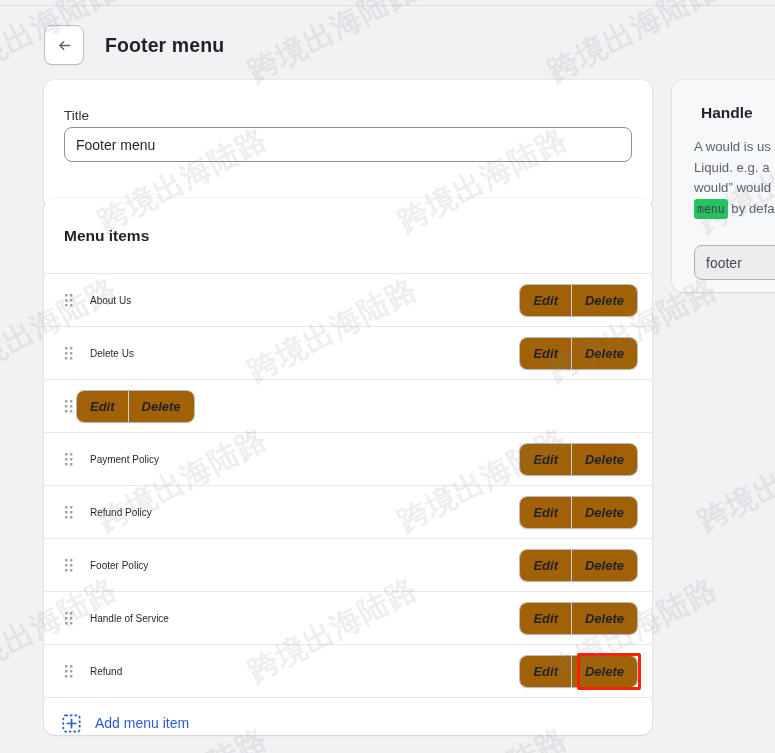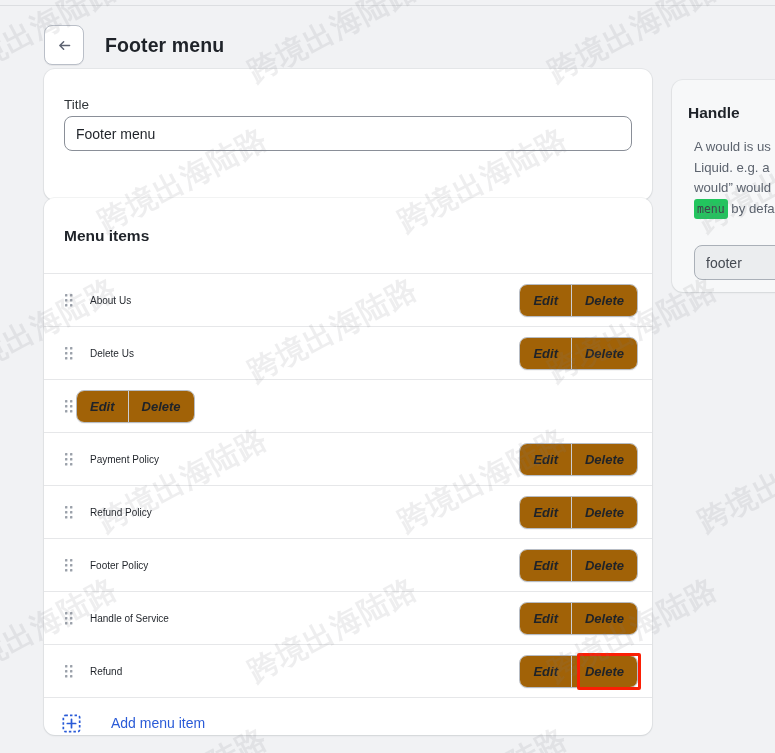--- a/index.html
+++ b/index.html
@@ -65,21 +65,21 @@
   }
 
   
   .card {
     position: absolute;
     background: #fff;
     border-radius: 11px;
     box-shadow: 0 0 0 1px rgba(26,32,41,0.05), 0 1px 2px rgba(26,32,41,0.09);
     z-index: 5;
   }
-  #title-card { left: 44px; top: 69px; width: 608px; height: 131px; }
+  #title-card { left: 44px; top: 80px; width: 608px; height: 131px; }
   #items-card { left: 44px; top: 198px; width: 608px; height: 537px; }
   #handle-card {
     left: 672px; top: 80px; width: 163px; height: 212px;
     background: #f7f8f9;
     box-shadow: 0 0 0 1px rgba(26,32,41,0.05), 0 1px 2px rgba(26,32,41,0.08);
   }
 
   
   .field-label {
     position: absolute; left: 20px; top: 28px;
@@ -163,29 +163,29 @@
     height: 50px;
     display: flex; align-items: center;
     padding-left: 18px;
   }
   .add-icon {
     width: 19px; height: 19px;
     flex: 0 0 auto;
     display: flex; align-items: center; justify-content: center;
   }
   .add-label {
-    margin-left: 30px;
+    margin-left: 14px;
     font-size: 14px;
     color: #2a5bd7;
     cursor: pointer;
   }
 
   
   .handle-title {
-    position: absolute; left: 16px; top: 24px;
+    position: absolute; left: 29px; top: 24px;
     font-size: 15.5px; font-weight: 600; color: #1f2329;
   }
   .handle-desc {
     position: absolute; left: 22px; top: 57px;
     width: 190px;
     font-size: 13.2px;
     line-height: 20.5px;
     color: #5c636e;
   }
   .code-chip {

